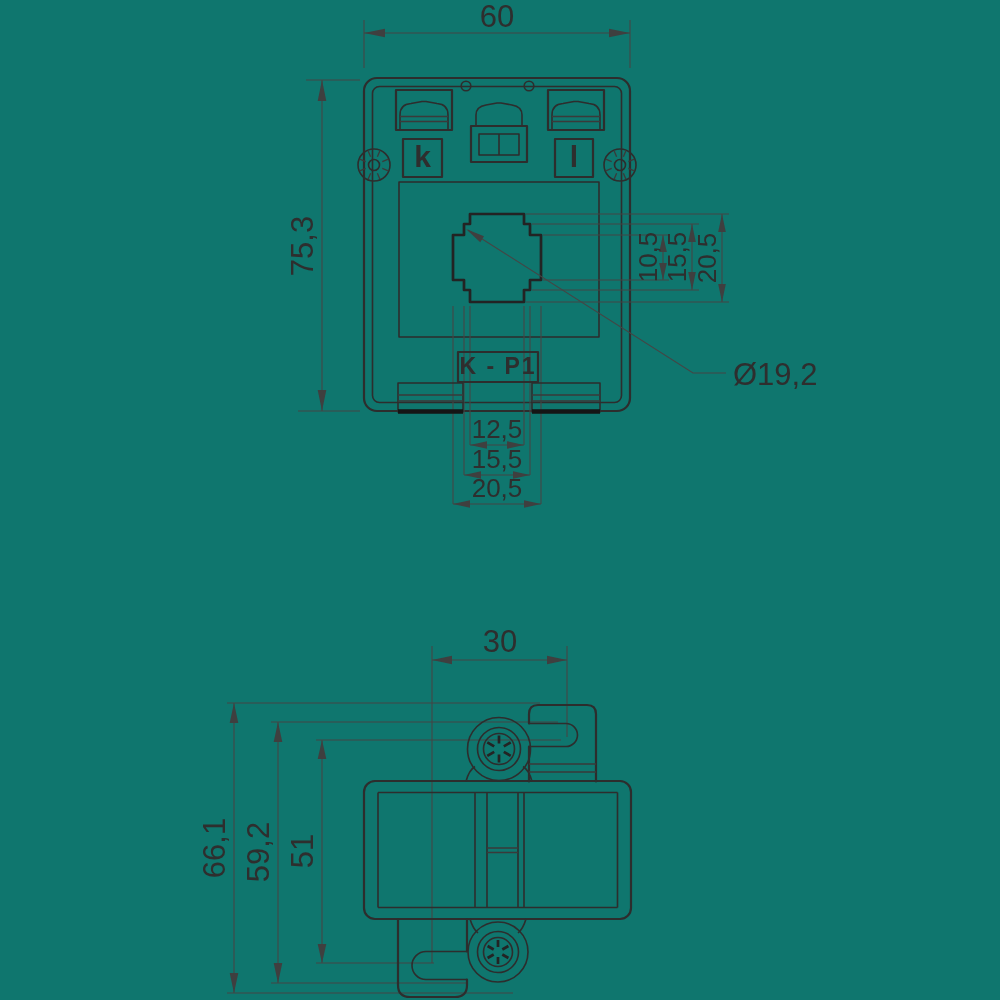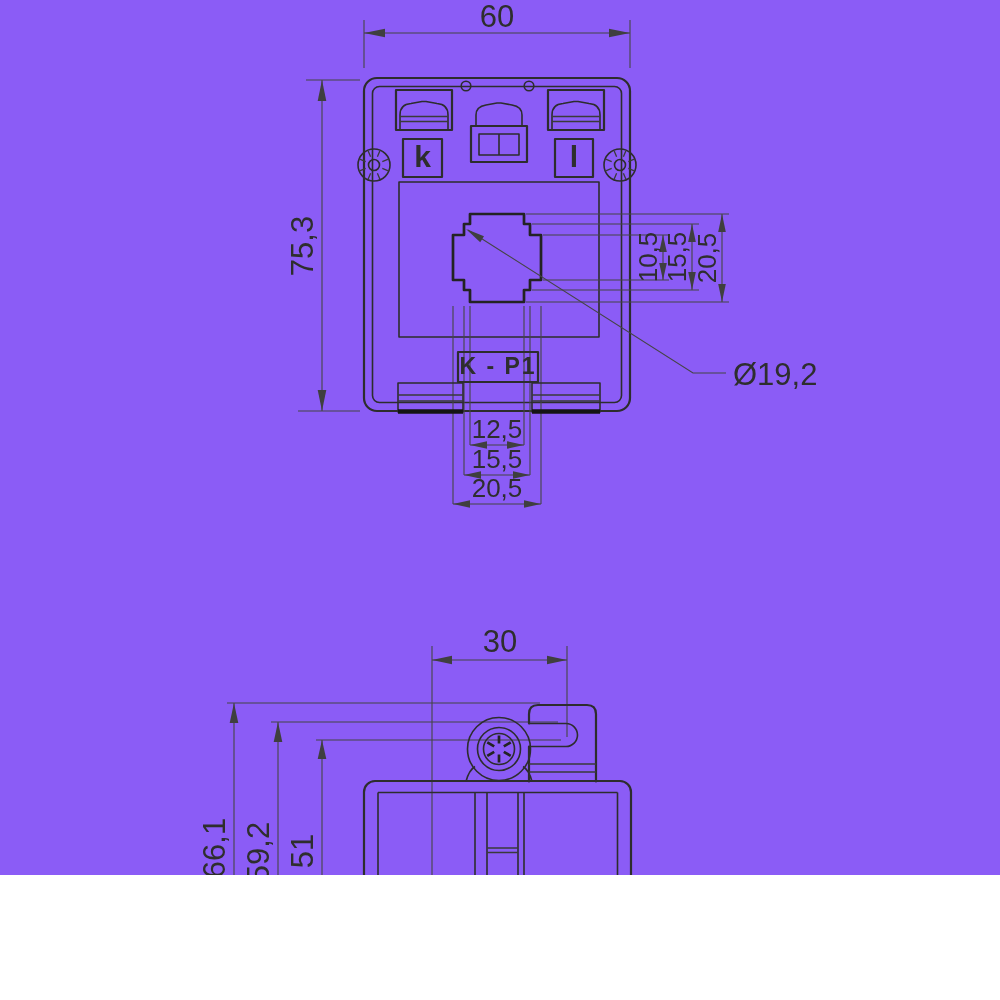--- a/index.html
+++ b/index.html
@@ -1,16 +1,16 @@
 <!DOCTYPE html>
 <html><head>
 <meta charset="utf-8">
 <style>
   html,body{margin:0;padding:0;background:#fff;}
-  .canvas{position:relative;width:1000px;height:875px;background:#8b5cf6;overflow:hidden;text-decoration:underline;}
+  .canvas{position:relative;width:1000px;height:1000px;background:#0f766e;overflow:hidden;text-decoration:underline;}
   svg{position:absolute;left:0;top:0;}
   .ln{stroke:#2d2d2d;fill:none;stroke-width:2.2;stroke-linejoin:round;stroke-linecap:round;}
   .ln-b{stroke:#232323;fill:none;stroke-width:2.7;stroke-linejoin:round;}
   .ln-m{stroke:#2d2d2d;fill:none;stroke-width:1.6;stroke-linejoin:round;}
   .ln-t{stroke:#3a3a3a;fill:none;stroke-width:1.3;}
   .dim{stroke:#454545;fill:none;stroke-width:1.1;}
   .arr{fill:#3f3f3f;stroke:none;}
   .heavy{stroke:#151515;stroke-width:4.5;fill:none;}
   text{fill:#2e2e2e;font-family:"Liberation Sans","DejaVu Sans",sans-serif;}
   .txt{font-size:31px;}

